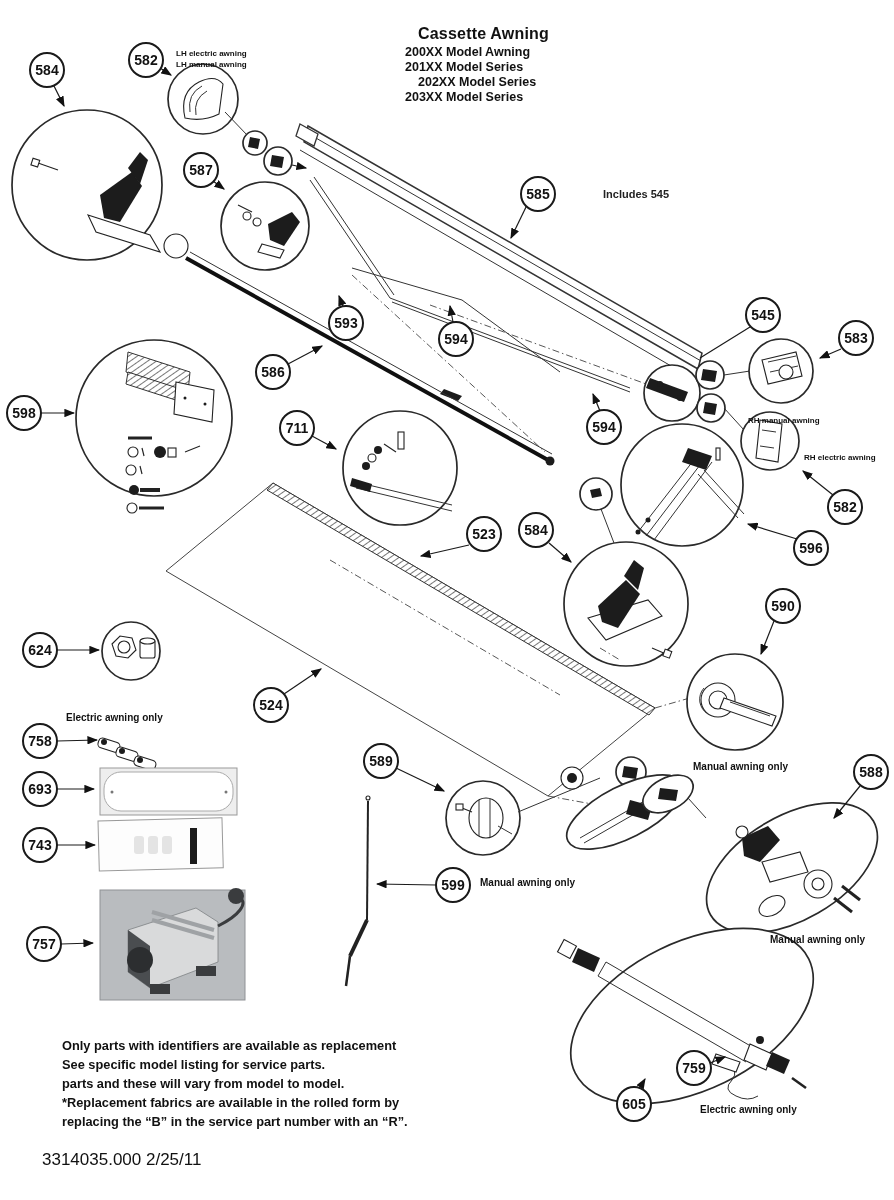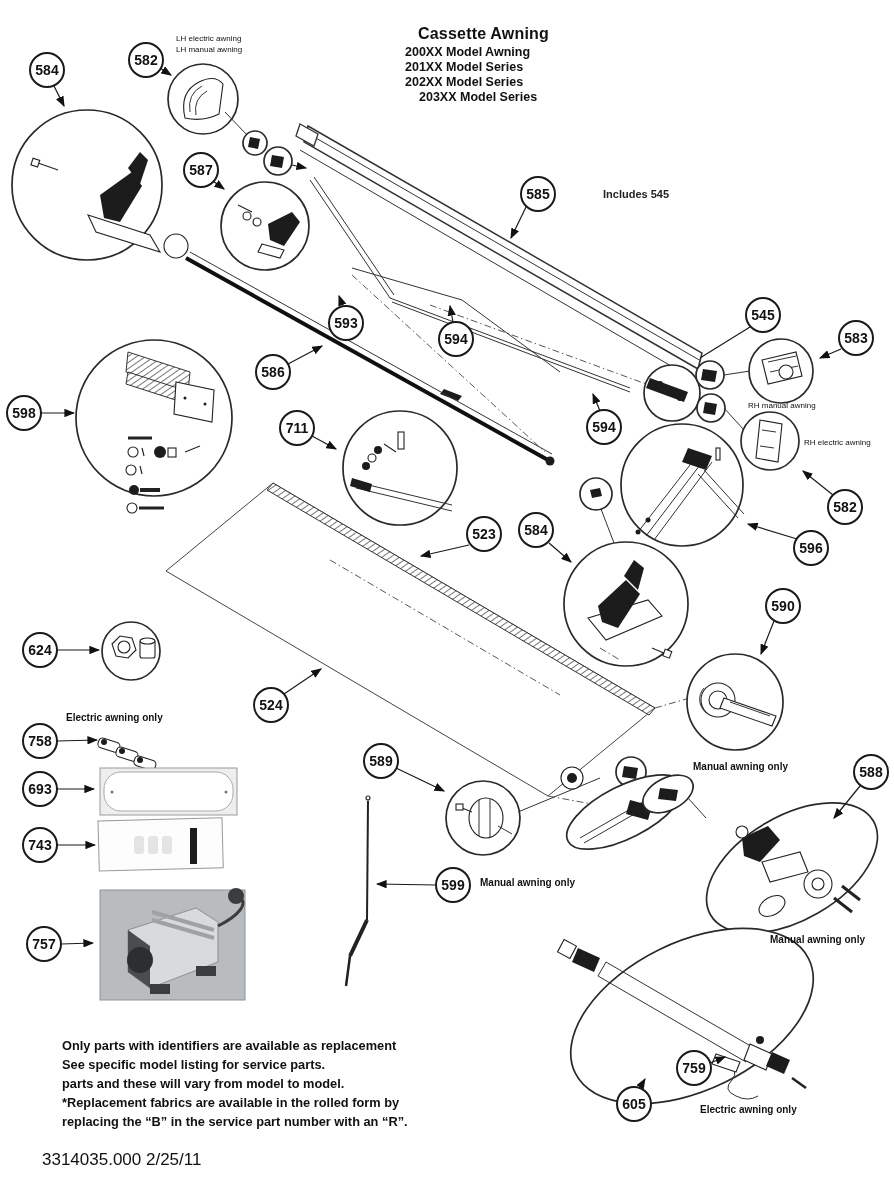--- a/index.html
+++ b/index.html
@@ -2,21 +2,21 @@
 <html><head>
 <meta charset="utf-8">
 <style>
   html,body{margin:0;padding:0;background:#fff;}
   #page{position:relative;width:894px;height:1200px;background:#fff;overflow:hidden;
         font-family:"Liberation Sans", sans-serif;color:#111;}
   #art{position:absolute;left:0;top:0;}
   .abs{position:absolute;white-space:nowrap;}
   .title-main{font-size:16px;font-weight:bold;letter-spacing:.2px;}
   .title-model{font-size:12.5px;font-weight:bold;line-height:15px;}
-  .lbl-tiny{font-size:8px;font-weight:normal;line-height:11px;}
+  .lbl-tiny{font-size:8px;font-weight:bold;line-height:11px;margin-top:15px;}
   .lbl-small{font-size:10px;font-weight:bold;}
   .lbl-incl{font-size:11px;font-weight:bold;color:#222;padding-left:40px;}
   .footer-line{font-size:12.8px;font-weight:bold;line-height:19px;}
   .doc-line{font-size:17px;font-weight:normal;margin-left:20px;}
   svg text.callout-num{font-family:"Liberation Sans",sans-serif;font-weight:bold;font-size:14px;fill:#111;}
   svg .co{fill:#fff;stroke:#1a1a1a;stroke-width:2;}
   svg .det{fill:#fff;stroke:#2a2a2a;stroke-width:1.7;}
   svg .ldr{stroke:#1a1a1a;stroke-width:1.2;fill:none;}
   svg .thin{stroke:#333;stroke-width:1;fill:none;}
   svg .dash{stroke:#444;stroke-width:.9;fill:none;stroke-dasharray:7 3 1.5 3;}
@@ -449,22 +449,22 @@
       </g>
   <g>
         <circle class="co" cx="634" cy="1104" r="17"></circle>
         <text class="callout-num" x="634" y="1109" text-anchor="middle">605</text>
       </g>
 </svg>
 
 <div class="abs title-main" style="left:418px;top:25px;">Cassette Awning</div>
 <div class="abs title-model" style="left:405px;top:45px;">200XX Model Awning</div>
 <div class="abs title-model" style="left:405px;top:60px;">201XX Model Series</div>
-<div class="abs title-model" style="left:405px;top:75px;">202XX Model Series</div>
-<div class="abs title-model" style="left:405px;top:90px;margin-left:14px;">203XX Model Series</div>
+<div class="abs title-model" style="left:418px;top:75px;">202XX Model Series</div>
+<div class="abs title-model" style="left:405px;top:90px;">203XX Model Series</div>
 
 <div class="abs lbl-tiny" style="left:176px;top:33px;">LH electric awning</div>
 <div class="abs lbl-tiny" style="left:176px;top:44px;">LH manual awning</div>
 <div class="abs lbl-incl" style="left:563px;top:188px;">Includes 545</div>
 <div class="abs lbl-tiny" style="left:748px;top:400px;">RH manual awning</div>
 <div class="abs lbl-tiny" style="left:804px;top:437px;">RH electric awning</div>
 <div class="abs lbl-small" style="left:66px;top:712px;">Electric awning only</div>
 <div class="abs lbl-small" style="left:693px;top:761px;">Manual awning only</div>
 <div class="abs lbl-small" style="left:480px;top:877px;">Manual awning only</div>
 <div class="abs lbl-small" style="left:770px;top:934px;">Manual awning only</div>

